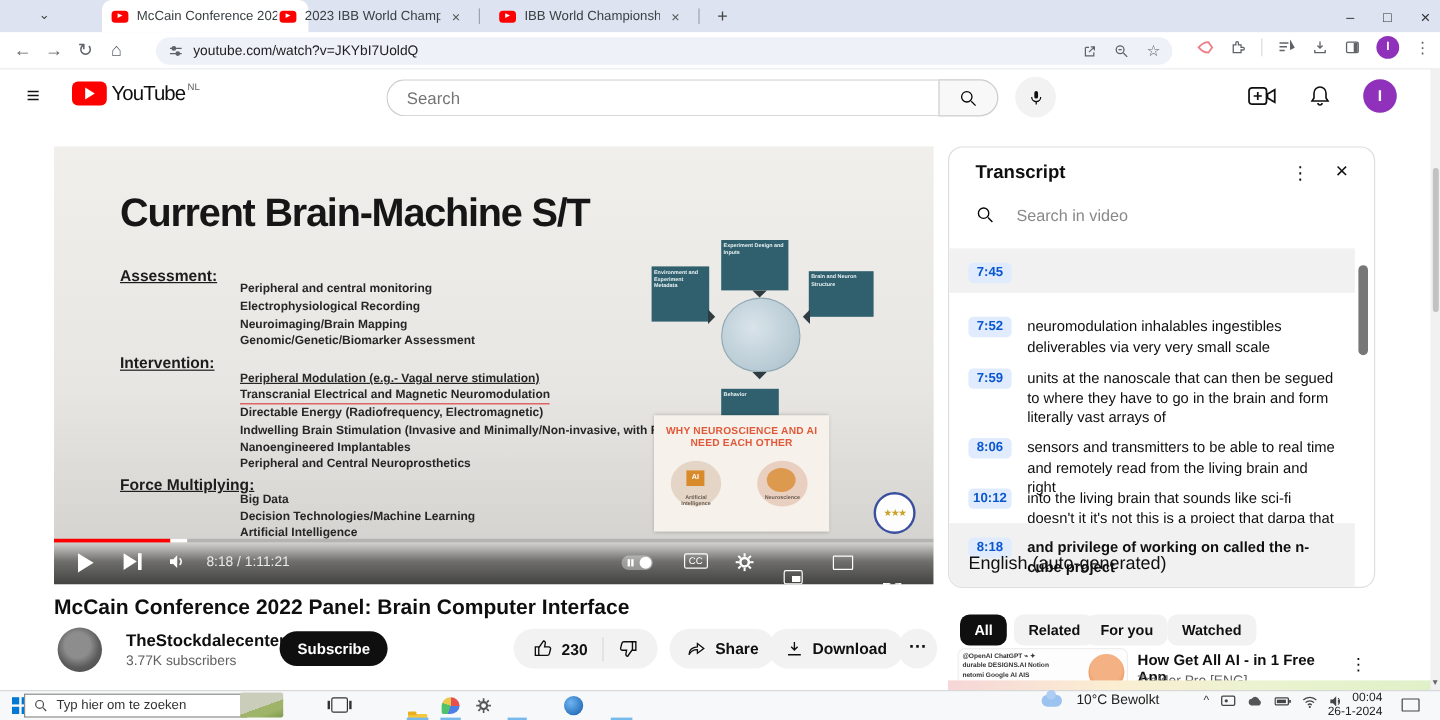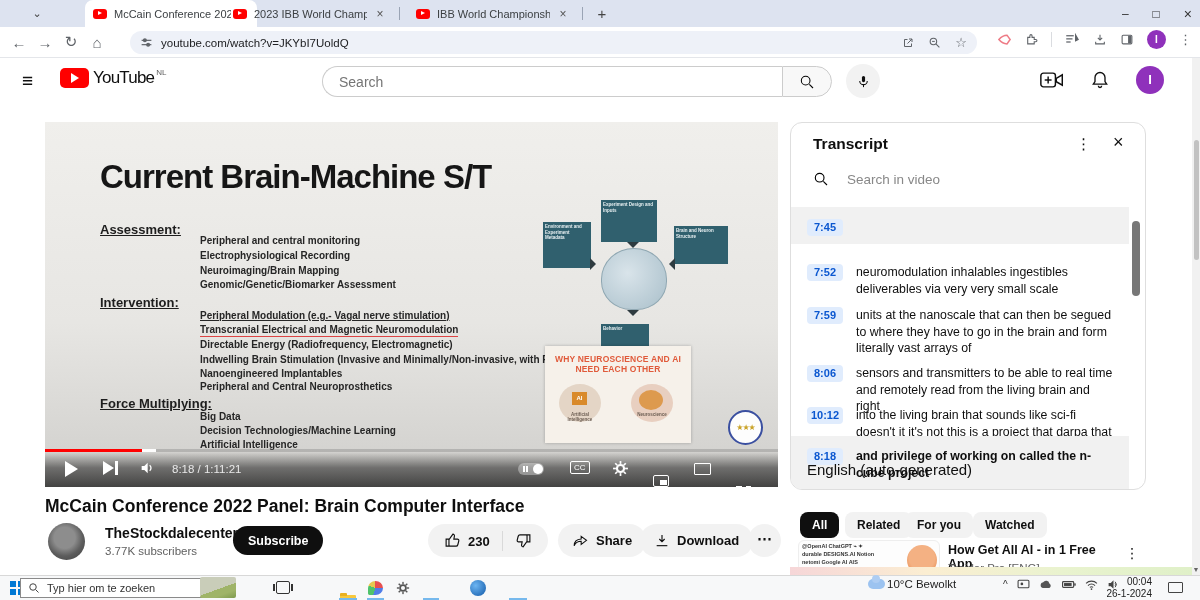--- a/index.html
+++ b/index.html
@@ -140,21 +140,21 @@
   .tsearch-img { left:200px; top:577px; width:36px; height:21px; background:linear-gradient(160deg,#c9cdb9 0 55%, #9fb468 55% 75%, #7e9a4e); border-radius:2px; }
   .tv-ic { left:276px; top:581px; width:14px; height:13px; border:1.5px solid #333; border-radius:2px; position:relative; }
   .tv-ic::before { content:""; position:absolute; left:-4px; top:2px; width:2px; height:7px; background:#333; }
   .tv-ic::after { content:""; position:absolute; right:-4px; top:2px; width:2px; height:7px; background:#333; }
   .tfolder { left:340px; top:582px; width:16px; height:12px; background:#f8c83c; border-radius:1px; position:relative; }
   .tfolder::before { content:""; position:absolute; left:0; top:-2px; width:7px; height:3px; background:#e8b020; border-radius:1px 1px 0 0; }
   .tpaint { left:368px; top:581px; width:15px; height:14px; border-radius:50% 50% 50% 10%; background:conic-gradient(#e84f4f 0 25%, #4f7de8 25% 55%, #4fc36b 55% 80%, #e8c84f 80%); }
   .tgear { left:396px; top:581px; color:#555; }
   .tblue { left:470px; top:580px; width:16px; height:16px; border-radius:50%; background:radial-gradient(circle at 35% 35%, #6db5f2, #1159a8); }
   .run-bar { position:absolute; top:598px; height:2px; background:#76b9ed; }
-  .weather { left:868px; top:578px; display:flex; align-items:center; gap:2px; font-size:11.5px; color:#222;justify-content:flex-end; }
+  .weather { left:868px; top:578px; display:flex; align-items:center; gap:12px; font-size:11.5px; color:#222;justify-content:flex-end; }
   .wcloud { width:17px; height:10px; background:#9cc3f0; border-radius:6px; position:relative; }
   .wcloud::before { content:""; position:absolute; left:4px; top:-4px; width:8px; height:8px; border-radius:50%; background:#aecdf3; }
   .tray { left:1003px; top:579px; display:flex; align-items:center; gap:9px; color:#333; }
   .clock { left:1096px; top:576px; width:56px; text-align:right; font-size:10px; color:#222; line-height:11.5px; }
   .notif { left:1168px; top:582px; width:15px; height:11px; border:1.5px solid #444; border-radius:1px; }
 </style>
 </head>
 <body>
 
 <div class="screen">

